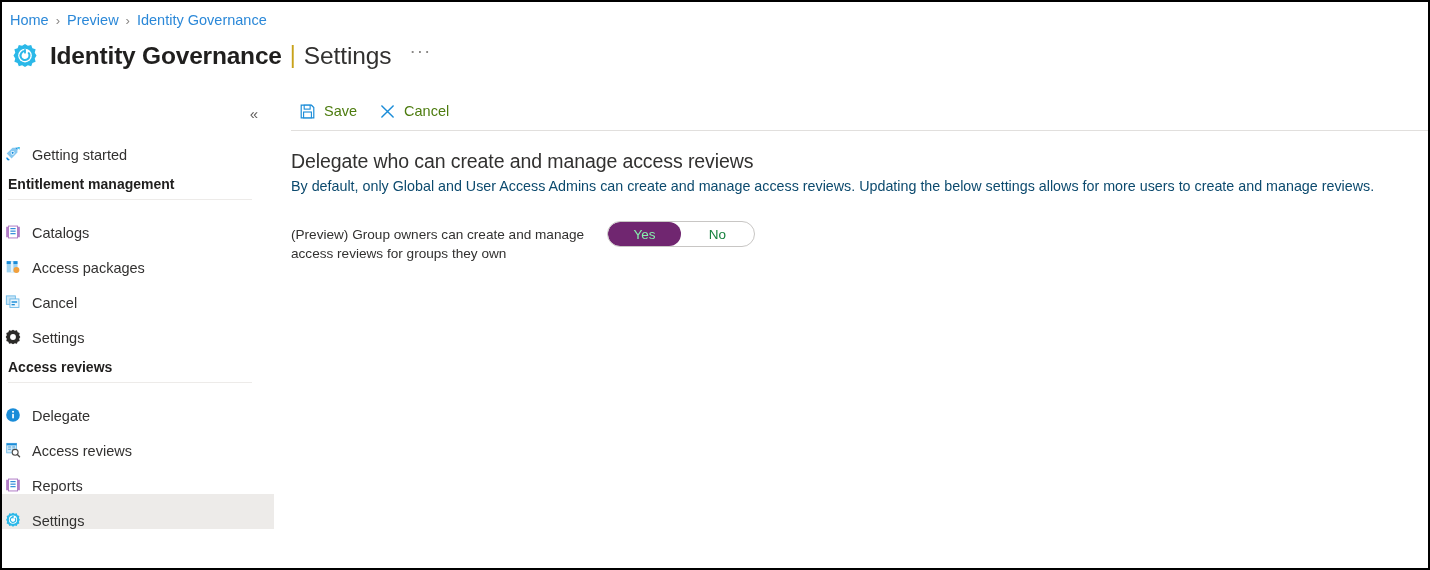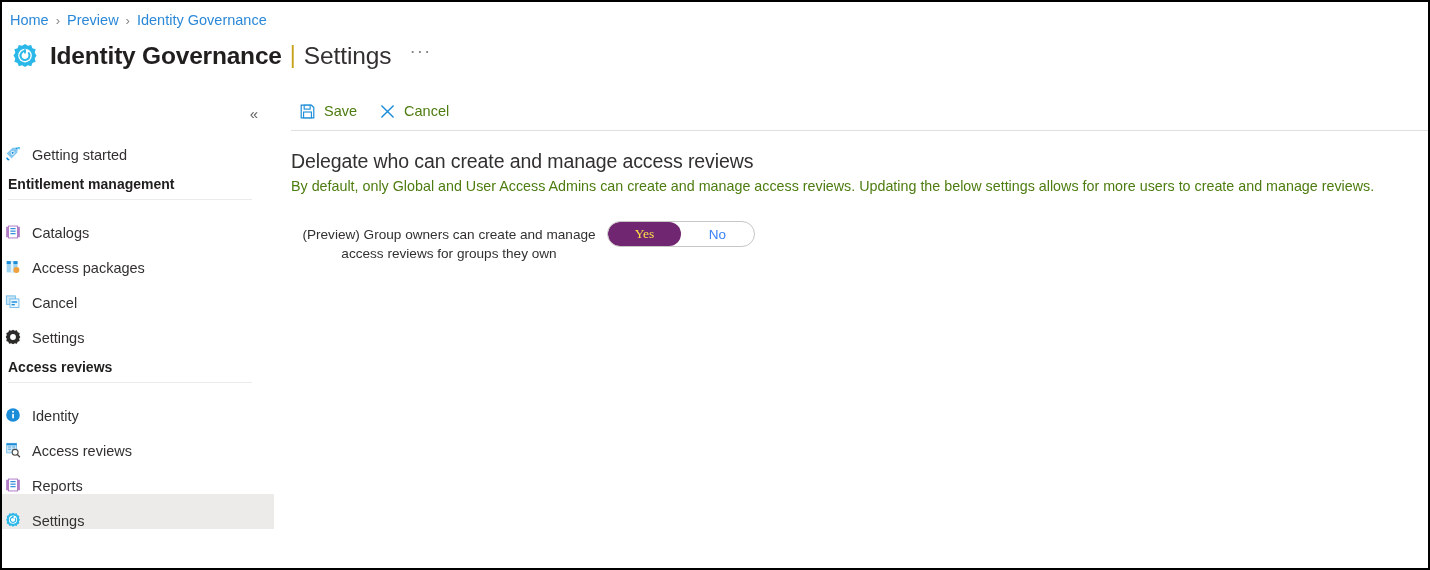--- a/index.html
+++ b/index.html
@@ -208,31 +208,30 @@
   }
   .panel-heading {
     font-size: 19.5px;
     font-weight: 400;
     color: #323130;
     letter-spacing: -0.1px;
     line-height: 25px;
   }
   .panel-desc {
     font-size: 14.3px;
-    color: #4d7c0f;
+    color: #0c4a6e;
     line-height: 20px;
     margin-top: 2px;
     white-space: nowrap;
   }
 
   .setting-row {
     display: flex;
     align-items: flex-start;
     margin-top: 25px;
-    text-align: center;
   }
   .setting-label {
     width: 316px;
     font-size: 13.6px;
     color: #323130;
     line-height: 19px;
     padding-top: 4px;
     flex: 0 0 316px;
   }
   .toggle {
@@ -248,29 +247,28 @@
     cursor: pointer;
     overflow: hidden;
   }
   .toggle-opt {
     flex: 1 1 50%;
     height: 100%;
     display: flex;
     align-items: center;
     justify-content: center;
     font-size: 13.5px;
-    color: #3b82f6;
+    color: #15803d;
     box-sizing: border-box;
     border-radius: 14px;
   }
   .toggle-opt.active {
     background: #702670;
-    color: #fde047;
+    color: #86efac;
     font-weight: 400;
-    font-family: Liberation Serif, serif;
   }
 </style>
 </head>
 <body>
 
 <div id="page">
 
   <div class="breadcrumb">
     <span class="crumb">Home</span>
     <span class="crumb-sep">›</span>
@@ -358,21 +356,21 @@
         <div class="nav-section-title">Access reviews</div>
         <div class="nav-section-rule"></div>
       </div>
 
       <div class="nav-item">
         <svg class="nav-icon" viewBox="0 0 20 20">
           <circle cx="10" cy="10" r="7.6" fill="#1a8cd8"></circle>
           <rect x="9.1" y="8.6" width="1.9" height="5.4" rx="0.9" fill="#ffffff"></rect>
           <circle cx="10.05" cy="6.3" r="1.15" fill="#ffffff"></circle>
         </svg>
-        <span class="nav-label">Identity</span>
+        <span class="nav-label">Delegate</span>
       </div>
 
       <div class="nav-item">
         <svg class="nav-icon" viewBox="0 0 20 20">
           <rect x="3" y="2.6" width="11" height="10.6" fill="#cfe8f7" stroke="#6ab7e5" stroke-width="0.9"></rect>
           <rect x="3" y="2.6" width="11" height="2.2" fill="#1a8cd8"></rect>
           <rect x="4.6" y="6" width="3.1" height="1.3" fill="#5aa9dd"></rect>
           <rect x="9.2" y="6" width="3.1" height="1.3" fill="#5aa9dd"></rect>
           <rect x="4.6" y="8.6" width="3.1" height="1.3" fill="#5aa9dd"></rect>
           <rect x="9.2" y="8.6" width="3.1" height="1.3" fill="#5aa9dd"></rect>

